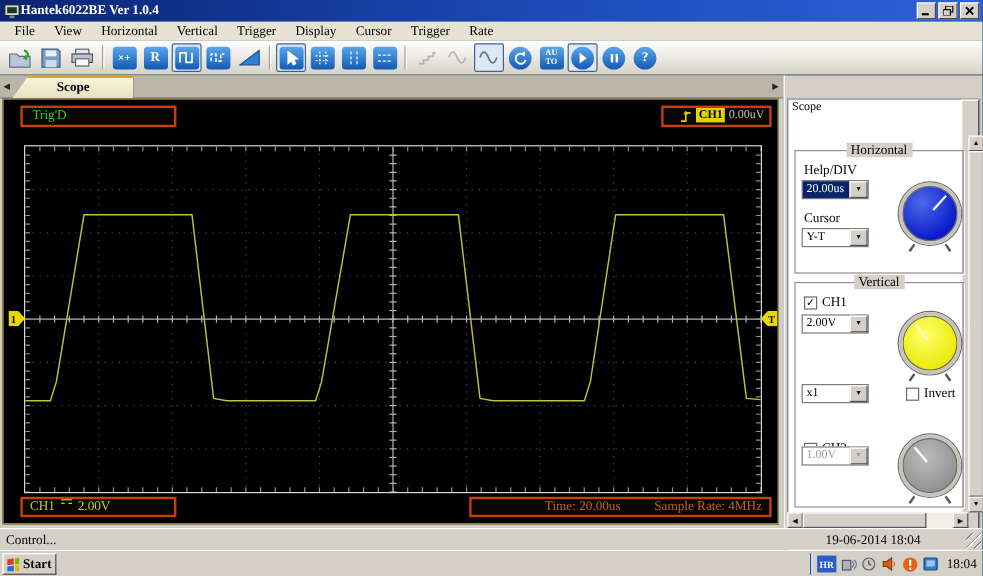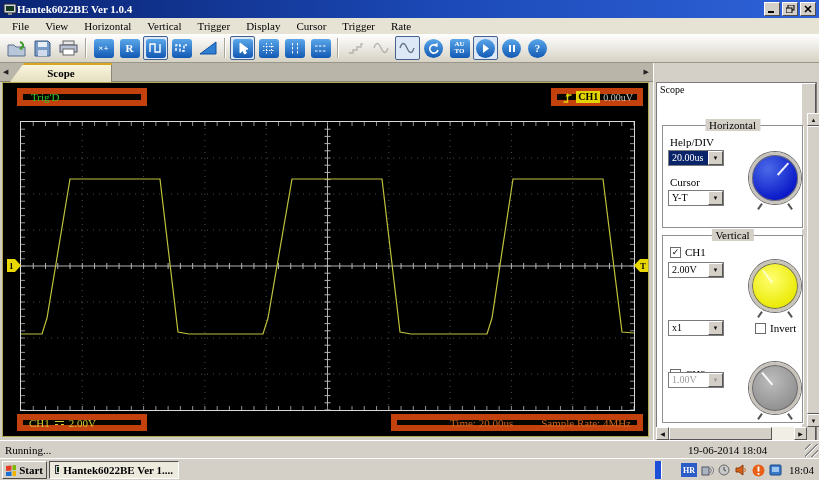--- a/index.html
+++ b/index.html
@@ -23,21 +23,21 @@
   .auto{flex-direction:column;font-size:7px;line-height:7px;font-weight:bold}
   .mathbx{font-size:9px}
   
   .workspace{position:absolute;top:63px;width:100%;height:377px}
   .scope-area{position:absolute;left:0;top:0;width:653px;height:377px;background:#cfccc0}
   .tabstrip{position:absolute;top:0;left:0;width:100%;height:19px;background:#b9b5a9;border-bottom:1px solid #8a8679}
   .tsl{position:absolute;left:3px;top:5px;font-size:7px;color:#222}
   .tsr{position:absolute;right:4px;top:5px;font-size:7px;color:#222}
   .tab{position:absolute;left:10px;top:0;height:19px;width:102px;background:linear-gradient(#fbf7e0,#e6dfc0);clip-path:polygon(14px 0,100% 0,100% 100%,0 100%);box-shadow:inset 0 2px 0 #d9a71e,inset -1px 0 0 #8a8679;display:flex;align-items:center;justify-content:center;font-weight:bold}
   .scope-panel{position:absolute;left:2px;top:19px;width:647px;height:355px;background:#000;border:1px solid #b3a753}
-  .blackbox{position:absolute;background:#070700;border:6px solid #c2410c;display:flex;align-items:center}
+  .blackbox{position:absolute;background:#070700;border:2px solid #c2410c;display:flex;align-items:flex-start}
   .trig{left:14px;top:5px;width:130px;height:18px;color:#2ecc2e;padding-left:8px}
   .tinfo{right:5px;top:5px;width:92px;height:18px;gap:3px;justify-content:flex-end;padding-right:4px}
   .badge{background:#e3d400;color:#000;font-weight:bold;font-size:10px;padding:0 2px;line-height:12px}
   .tval{color:#c2c2c2;font-size:10px}
   .screen{position:absolute;left:17px;top:38px;width:615px;height:290px;border:1px solid #d9d9d9;background:#000}
   .screen svg{display:block}
   .marker{position:absolute;width:14px;height:13px;font-size:9px;font-weight:bold;color:#111;display:flex;align-items:center;background:#e8d800}
   .mleft{left:4px;top:176px;clip-path:polygon(0 0,8px 0,14px 6.5px,8px 13px,0 13px);padding-left:2px}
   .mright{left:631px;top:176px;clip-path:polygon(14px 0,6px 0,0 6.5px,6px 13px,14px 13px);justify-content:flex-end;padding-right:2px}
   .bl{left:14px;top:331px;width:130px;height:17px;color:#d3c531;gap:5px;padding-left:6px}
@@ -81,21 +81,21 @@
   .statusbar{position:absolute;top:440px;width:100%;height:18px;background:#d4d0c8;border-top:1px solid #fff;display:flex;align-items:center;padding:0 5px}
   .sb-date{position:absolute;left:688px}
   .grip{position:absolute;right:1px;bottom:1px;width:13px;height:13px;background:repeating-linear-gradient(-45deg,transparent 0 3px,#fff 3px 4px,#8a8a8a 4px 5px)}
   
   .taskbar{position:absolute;top:458px;width:100%;height:22px;background:#d4d0c8;border-top:1px solid #fff}
   .startbtn{position:absolute;left:2px;top:2px;height:18px;width:45px;background:#d4d0c8;border:1px solid;border-color:#fff #4d4d4d #4d4d4d #fff;display:flex;align-items:center;gap:3px;padding:0 3px;font-weight:bold}
   .taskbtn{position:absolute;top:2px;height:18px;background:#d4d0c8;border:1px solid;border-color:#fff #4d4d4d #4d4d4d #fff;display:flex;align-items:center;gap:4px;padding:0 5px;white-space:nowrap;overflow:hidden}
   .taskbtn.active{border-color:#4d4d4d #fff #fff #4d4d4d;background:#eceadd;font-weight:bold}
   .t1{left:49px;width:130px}
   .t2{left:183px;width:122px}
-  .tray{position:absolute;right:2px;top:2px;height:18px;display:flex;align-items:center;gap:4px;padding-left:20px;border-left:6px solid #1d4ed8;box-shadow:1px 0 0 #fff inset}
+  .tray{position:absolute;right:2px;top:2px;height:18px;display:flex;align-items:center;gap:4px;padding-left:5px;border-left:1px solid #1d4ed8;box-shadow:1px 0 0 #fff inset}
   .lang{width:16px;height:14px;background:#2b5cc8;color:#fff;font-size:8px;font-weight:bold;display:flex;align-items:center;justify-content:center;flex:none}
   .tico{width:13px;height:13px;flex:none;display:flex;align-items:center;justify-content:center}
   .traytime{padding:0 3px}
 </style>
 </head>
 <body>
 
 <div class="app">
 
   <div class="titlebar">
@@ -667,45 +667,37 @@
         <div class="hscroll">
           <span class="sbtn" style="left:0;top:0">◀</span>
           <span class="hthumb"></span>
           <span class="sbtn" style="right:0;top:0">▶</span>
         </div>
       </div>
     </div>
   </div>
 
   <div class="statusbar">
-    <span>Running...</span>
+    <span>Control...</span>
     <span class="sb-date">19-06-2014 18:04</span>
     <span class="grip"></span>
   </div>
 
   <div class="taskbar">
     <div class="startbtn">
       <svg width="12" height="12">
           <g transform="skewY(-6)">
             <rect x="0" y="2" width="5.5" height="5" fill="#e33b24"></rect>
             <rect x="6.5" y="2" width="5.5" height="5" fill="#7db700"></rect>
             <rect x="0" y="8" width="5.5" height="5" fill="#1a6fd4"></rect>
             <rect x="6.5" y="8" width="5.5" height="5" fill="#f0b400"></rect>
           </g>
         </svg>
       <span>Start</span>
     </div>
-    <div class="taskbtn t1 active">
-      <svg width="13" height="11">
-          <rect x="0.5" y="0.5" width="12" height="8" fill="#cfd8e4" stroke="#333"></rect>
-          <rect x="2" y="2" width="9" height="5" fill="#10320f"></rect>
-          <rect x="4" y="9" width="5" height="2" fill="#888"></rect>
-        </svg>
-      <span>Hantek6022BE Ver 1....</span>
-    </div>
     <div class="tray">
       <span class="lang">HR</span>
       <span class="tico">
           <svg width="13" height="12">
             <rect x="1" y="3" width="7" height="8" fill="#aab4c0" stroke="#556"></rect>
             <path d="M9 4 q3 2 0 5 M10.5 2.5 q4.5 3.5 0 8" fill="none" stroke="#778"></path>
           </svg>
         </span>
       <span class="tico">
           <svg width="12" height="12">

